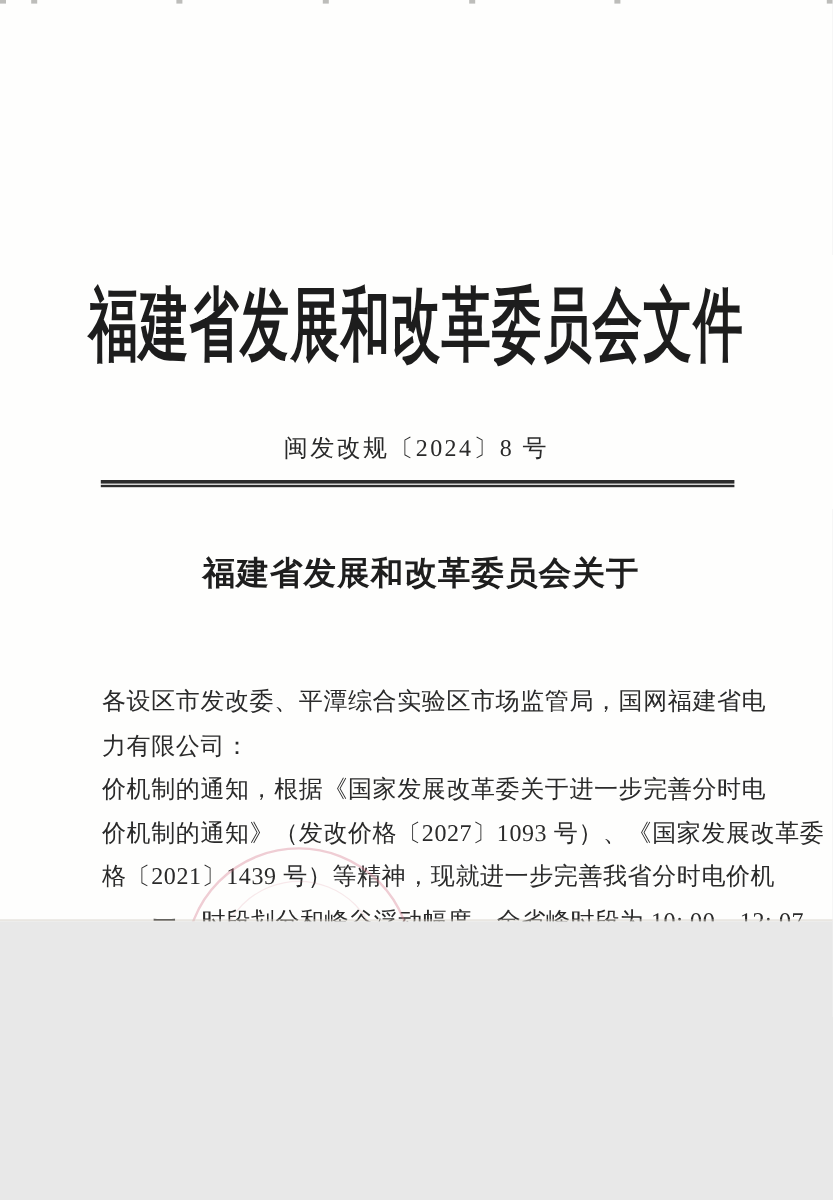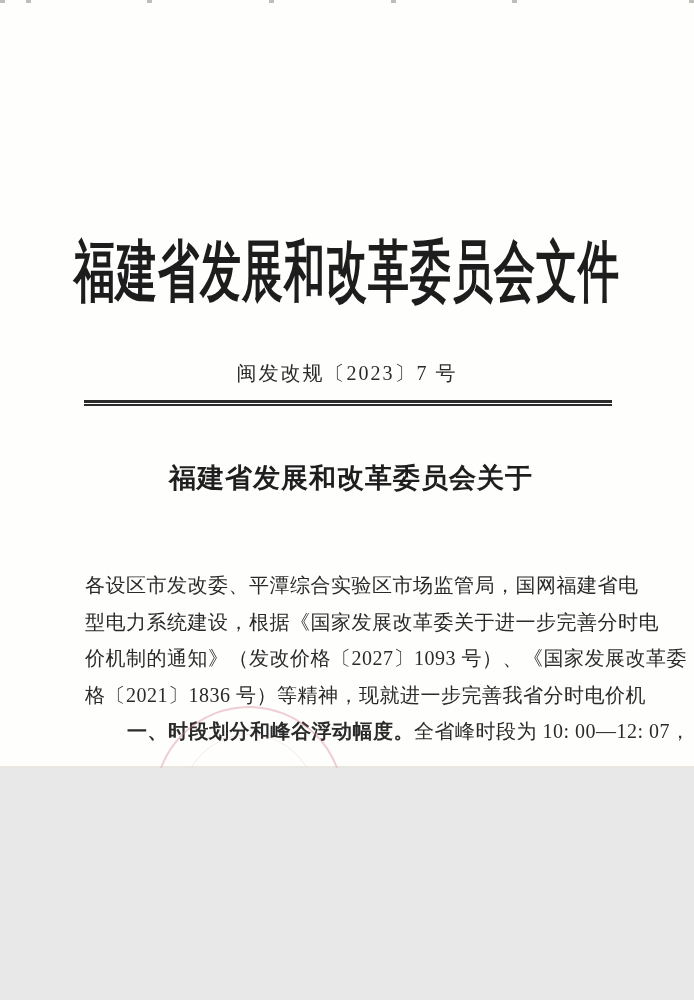--- a/index.html
+++ b/index.html
@@ -85,21 +85,21 @@
     font-size: 20px;
     color: #2a2a2a;
   }
   .body-text .line {
     height: 36.6px;
     line-height: 36.6px;
     white-space: nowrap;
     letter-spacing: 0.5px;
   }
   .body-text .line.indent { padding-left: 42px; }
-  .body-text .bold { font-weight: bold; }
+  .body-text .bold { font-weight: normal; }
 
   .seal {
     position: absolute;
     left: 154px;
     top: 706px;
     width: 186px;
     height: 186px;
     border: 2px solid rgba(213, 116, 134, 0.35);
     border-radius: 50%;
     pointer-events: none;
@@ -153,33 +153,34 @@
   <span class="tick" style="left:0px"></span>
   <span class="tick" style="left:26px"></span>
   <span class="tick" style="left:147px"></span>
   <span class="tick" style="left:269px"></span>
   <span class="tick" style="left:391px"></span>
   <span class="tick" style="left:512px"></span>
   <span class="tick" style="left:689px"></span>
 
   <div class="letterhead">福建省发展和改革委员会文件</div>
 
-  <div class="docnum">闽发改规〔2023〕7 号</div>
+  <div class="docnum">闽发改规〔2024〕8 号</div>
 
   <div class="rule"></div>
 
   <div class="doc-title">
     <div>福建省发展和改革委员会关于</div>
   </div>
 
   <div class="body-text" id="body-lines">
       <div class="line"><span>各设区市发改委、平潭综合实验区市场监管局，国网福建省电</span></div>
-      <div class="line"><span>型电力系统建设，根据《国家发展改革委关于进一步完善分时电</span></div>
+      <div class="line"><span>力有限公司：</span></div>
+      <div class="line"><span>价机制的通知，根据《国家发展改革委关于进一步完善分时电</span></div>
       <div class="line"><span>价机制的通知》（发改价格〔2027〕1093 号）、《国家发展改革委</span></div>
-      <div class="line"><span>格〔2021〕1836 号）等精神，现就进一步完善我省分时电价机</span></div>
+      <div class="line"><span>格〔2021〕1439 号）等精神，现就进一步完善我省分时电价机</span></div>
       <div class="line indent"><span class="bold">一、时段划分和峰谷浮动幅度。</span><span>全省峰时段为 10: 00—12: 07，</span></div>
     </div>
 
   <div class="seal">
     <span class="star">★</span>
   </div>
 
   <div class="pagenum">— 1 —</div>
 
   <div class="bottom-edge"></div>

